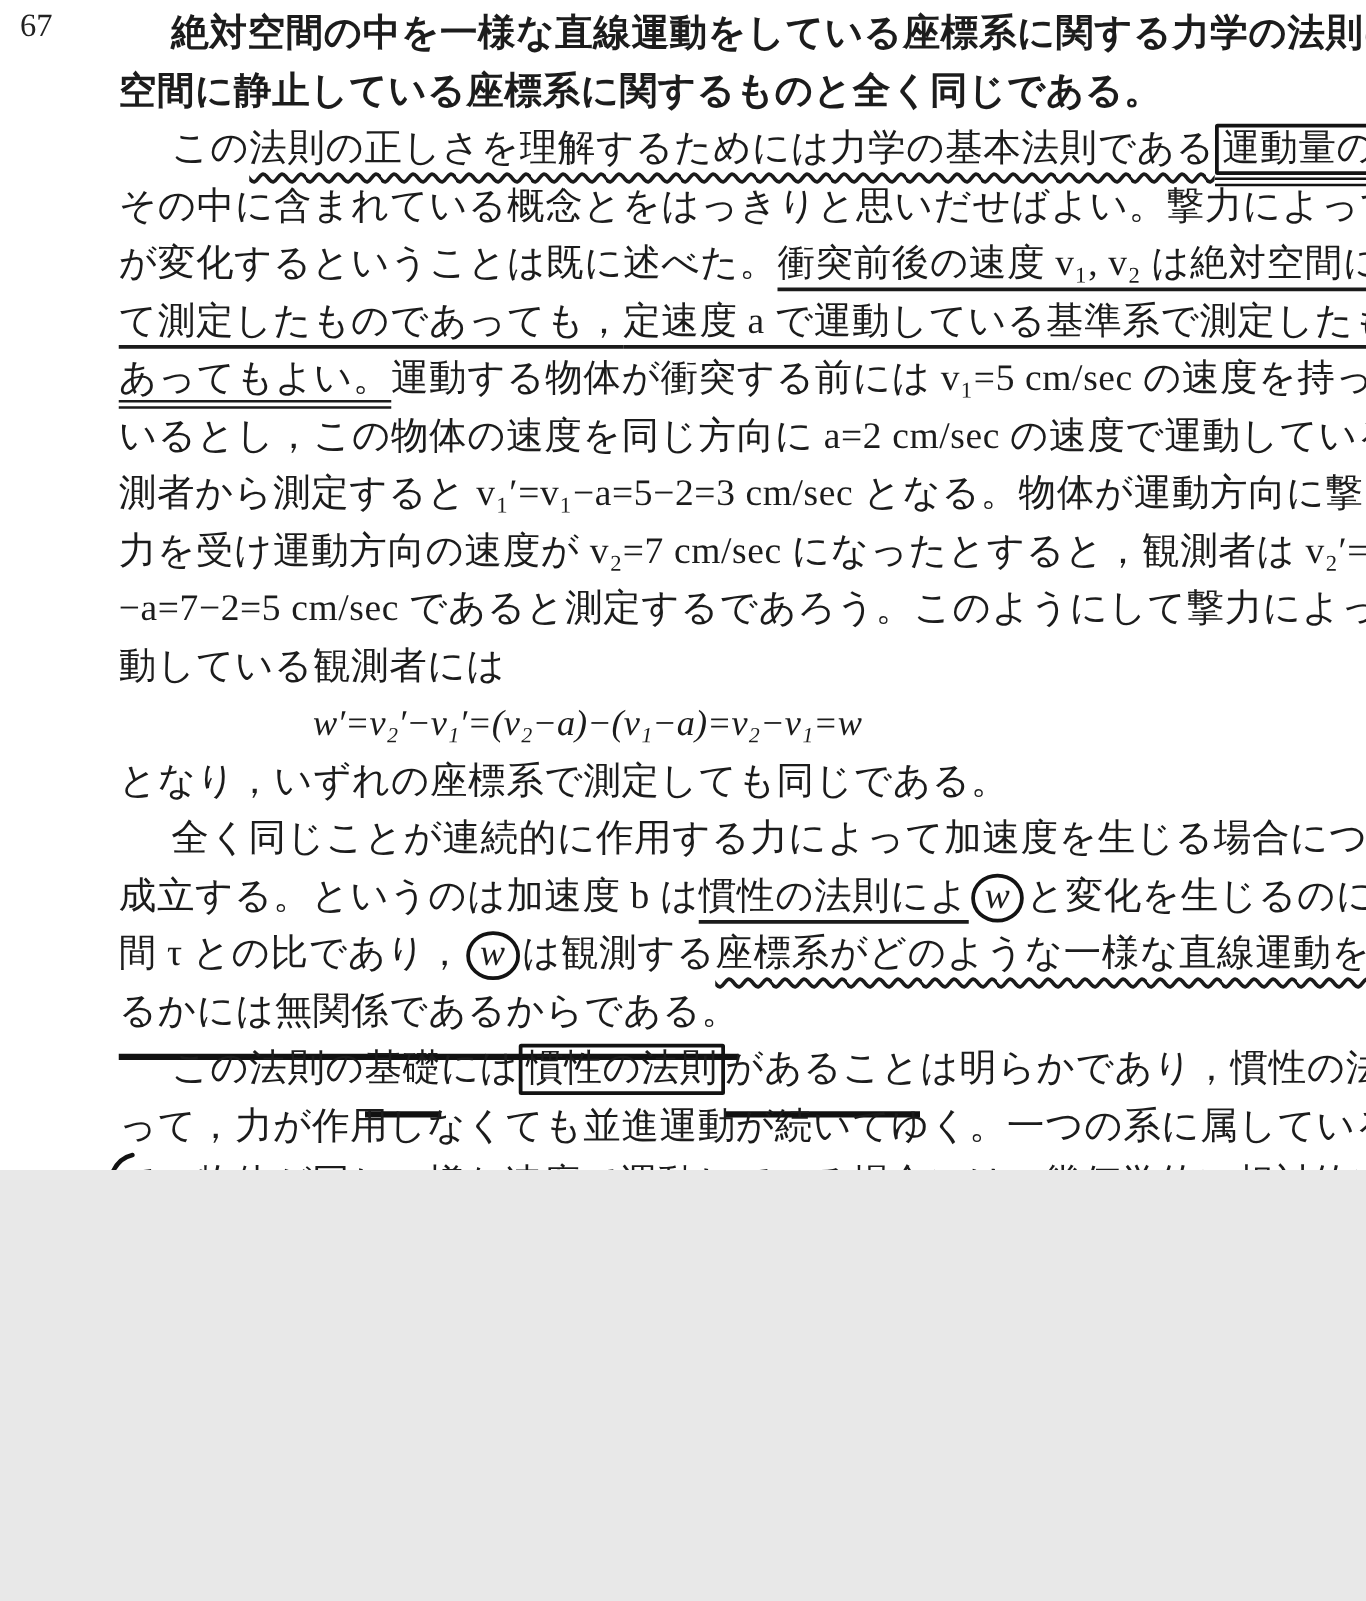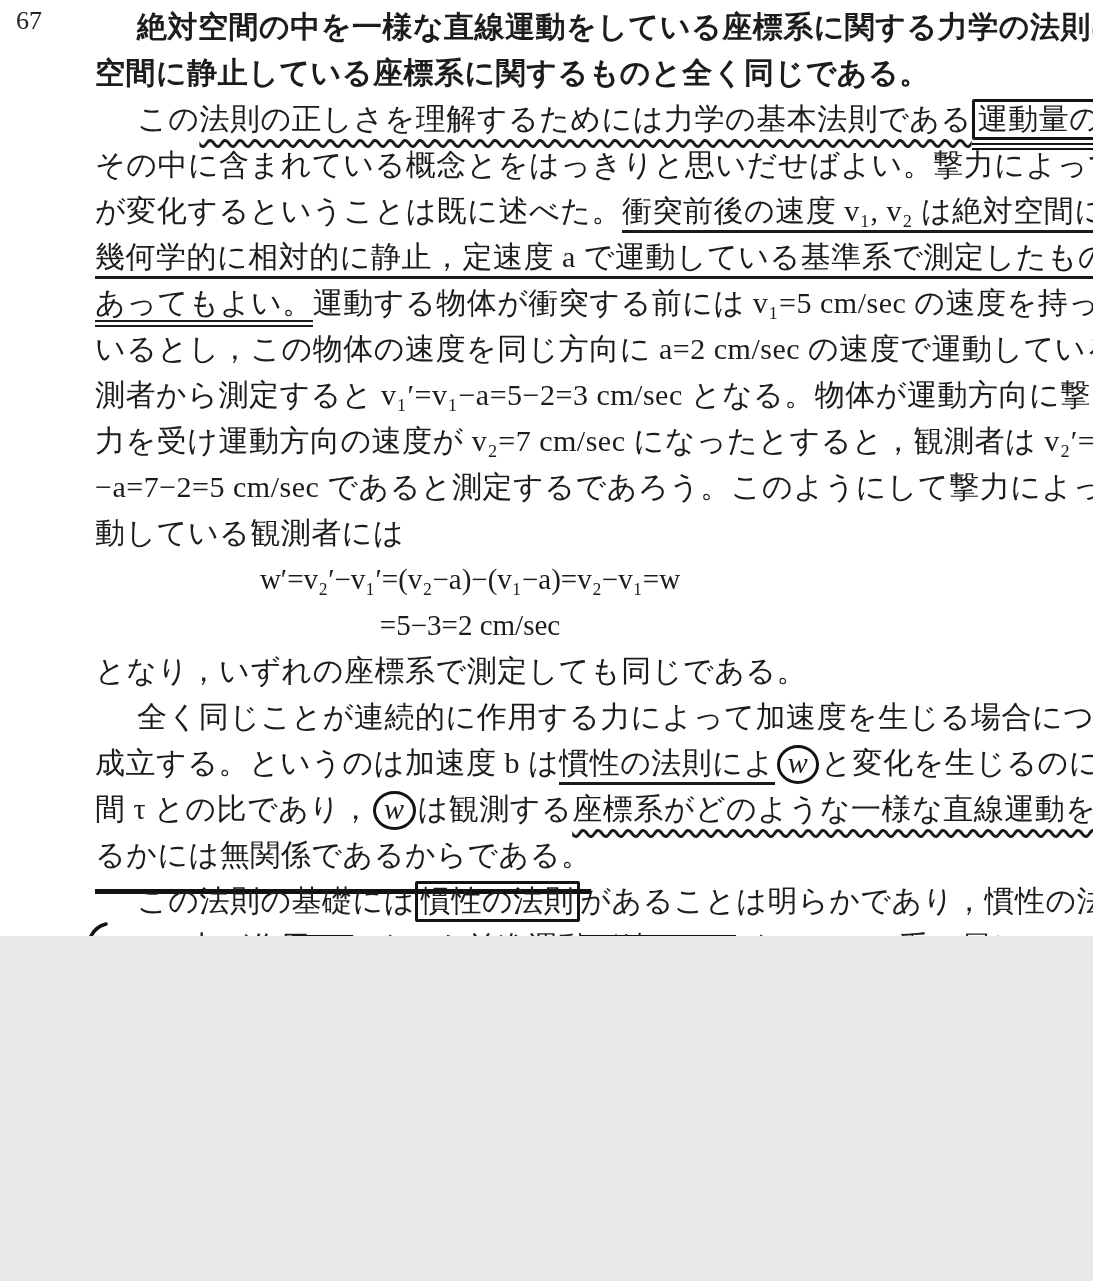--- a/index.html
+++ b/index.html
@@ -19,21 +19,21 @@
     position:absolute;left:95px;top:4px;width:960px;
   }
   .line{
     height:46px;line-height:46px;
     font-size:30px;letter-spacing:0.5px;
     white-space:nowrap;
   }
   .line.bold{font-weight:bold;}
   .line.indent{padding-left:42px;}
   .line.center{text-align:center;padding-right:210px;}
-  .line.formula{font-size:29px;letter-spacing:0;}
+  .line.formula{font-style:italic;font-size:29px;letter-spacing:0;}
   .seg{display:inline;}
   
   .u{border-bottom:3px solid #1b1b1b;padding-bottom:3px;}
   .u-thick{border-bottom:5px solid #111;padding-bottom:18px;}
   .u-dbl{border-bottom:7px double #1b1b1b;padding-bottom:1px;}
   .u-wavy{text-decoration:underline;text-decoration-style:wavy;
           text-decoration-thickness:2.5px;text-decoration-color:#1b1b1b;
           text-underline-offset:10px;}
   .box{border:3px solid #131313;border-radius:2px;padding:0 3px 2px;}
   .dblu{display:inline-block;border-bottom:7px double #131313;
@@ -49,29 +49,28 @@
 <div class="page">
 
   <div class="page-number">67</div>
 
   <div class="text-column">
       <div class="line bold indent"><span class="seg ">絶対空間の中を一様な直線運動をしている座標系に関する力学の法則は絶対</span></div>
       <div class="line bold"><span class="seg ">空間に静止している座標系に関するものと全く同じである。</span></div>
       <div class="line indent"><span class="seg ">この</span><span class="seg u-wavy">法則の正しさを理解するためには力学の基本法則である</span><span class="dblu"><span class="seg box">運動量の法則</span></span></div>
       <div class="line"><span class="seg ">その中に含まれている概念とをはっきりと思いだせばよい。撃力によって速度</span></div>
       <div class="line"><span class="seg ">が変化するということは既に述べた。</span><span class="seg u">衝突前後の速度 v₁, v₂ は絶対空間に関し</span></div>
-      <div class="line"><span class="seg u">幾何学的に相対的に静止，</span><span class="seg u">定速度 a で運動している基準系で測定したもので</span></div>
+      <div class="line"><span class="seg u">て測定したものであっても，</span><span class="seg u">定速度 a で運動している基準系で測定したもので</span></div>
       <div class="line"><span class="seg u-dbl">あってもよい。</span><span class="seg ">運動する物体が衝突する前には v₁=5 cm/sec の速度を持って</span></div>
       <div class="line"><span class="seg ">いるとし，この物体の速度を同じ方向に a=2 cm/sec の速度で運動している観</span></div>
       <div class="line"><span class="seg ">測者から測定すると v₁′=v₁−a=5−2=3 cm/sec となる。物体が運動方向に撃</span></div>
       <div class="line"><span class="seg ">力を受け運動方向の速度が v₂=7 cm/sec になったとすると，観測者は v₂′=v₂</span></div>
       <div class="line"><span class="seg ">−a=7−2=5 cm/sec であると測定するであろう。このようにして撃力によっ</span></div>
       <div class="line"><span class="seg ">動している観測者には</span></div>
       <div class="line center formula"><span class="seg ">w′=v₂′−v₁′=(v₂−a)−(v₁−a)=v₂−v₁=w</span></div>
-      <div class="line center formula"><span class="seg ">=5−3=2 cm/sec</span></div>
       <div class="line"><span class="seg ">となり，いずれの座標系で測定しても同じである。</span></div>
       <div class="line indent"><span class="seg ">全く同じことが連続的に作用する力によって加速度を生じる場合についても</span></div>
       <div class="line"><span class="seg ">成立する。というのは加速度 b は</span><span class="seg u">慣性の法則によ</span><span class="seg circle">w</span><span class="seg ">と変化を生じるのに要した時</span></div>
       <div class="line"><span class="seg ">間 τ との比であり，</span><span class="seg circle">w</span><span class="seg ">は観測する</span><span class="seg u-wavy">座標系がどのような一様な直線運動をしてい</span></div>
       <div class="line"><span class="seg u-thick">るかには無関係であるからである。</span></div>
       <div class="line indent"><span class="seg ">この法則の</span><span class="seg u-thick">基礎</span><span class="seg ">には</span><span class="seg box">慣性の法則</span><span class="seg u-thick">があること</span><span class="seg ">は明らかであり，慣性の法則によ</span></div>
       <div class="line"><span class="seg ">って，力が作用しなくても並進運動が続いてゆく。一つの系に属しているすべ</span></div>
       <div class="line"><span class="seg ">ての物体が同じ一様な速度で運動している場合には，幾何学的に相対的に静止</span></div>
       <div class="line"><span class="seg ">しているのみでなく，一様な速度で運動しているのであるから系の物体には運</span></div>
       <div class="line"><span class="seg ">動に基づく力は作用しない。系の物体が相互に力を作用し合っているとすると</span></div>

